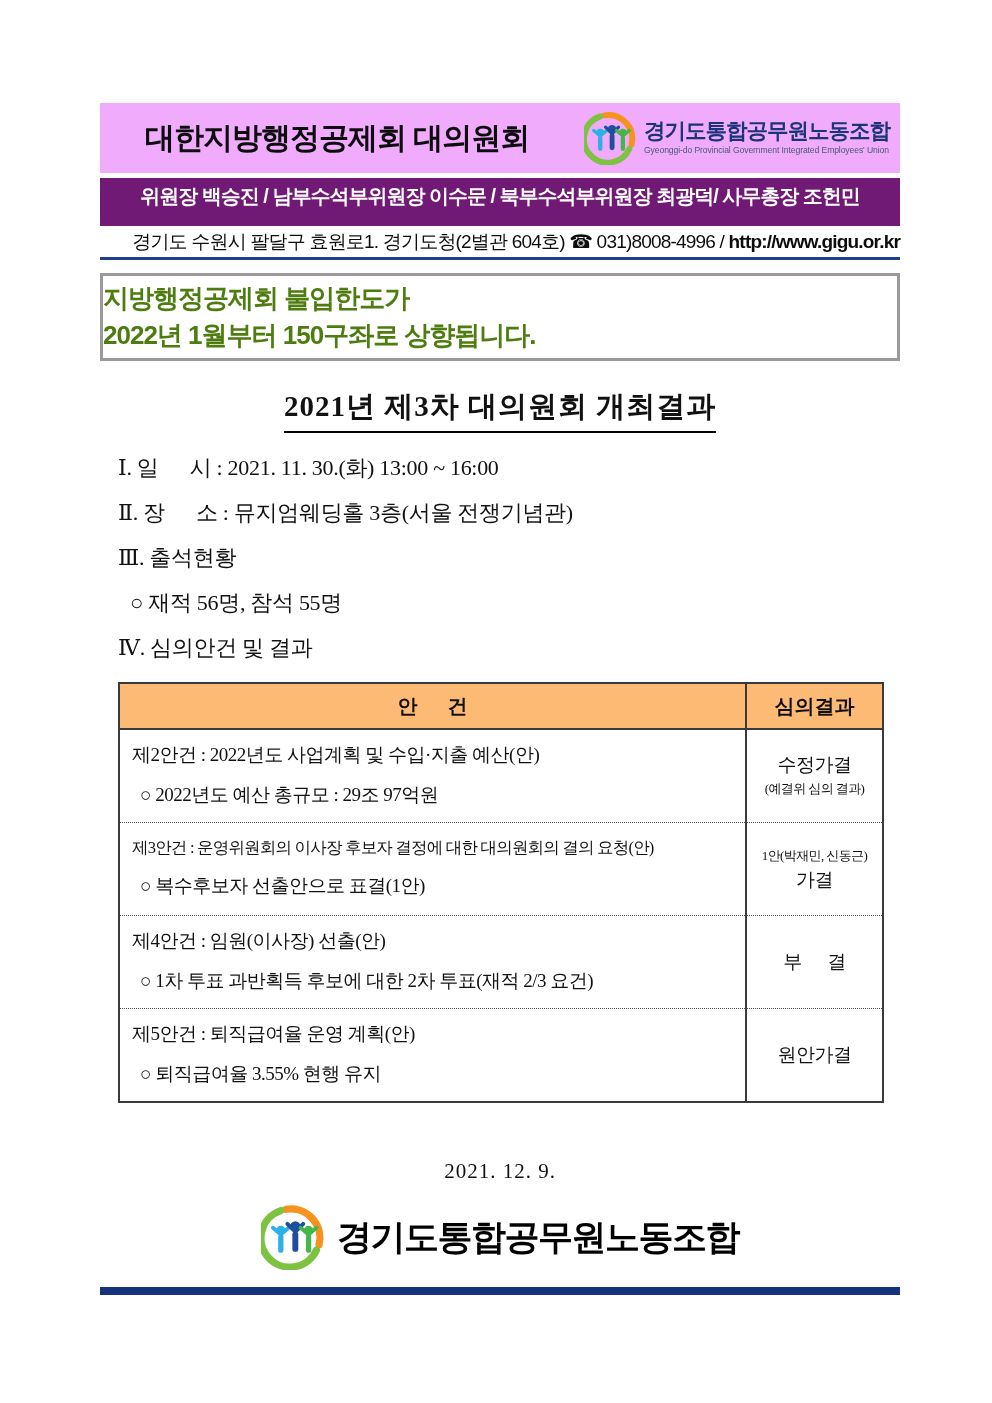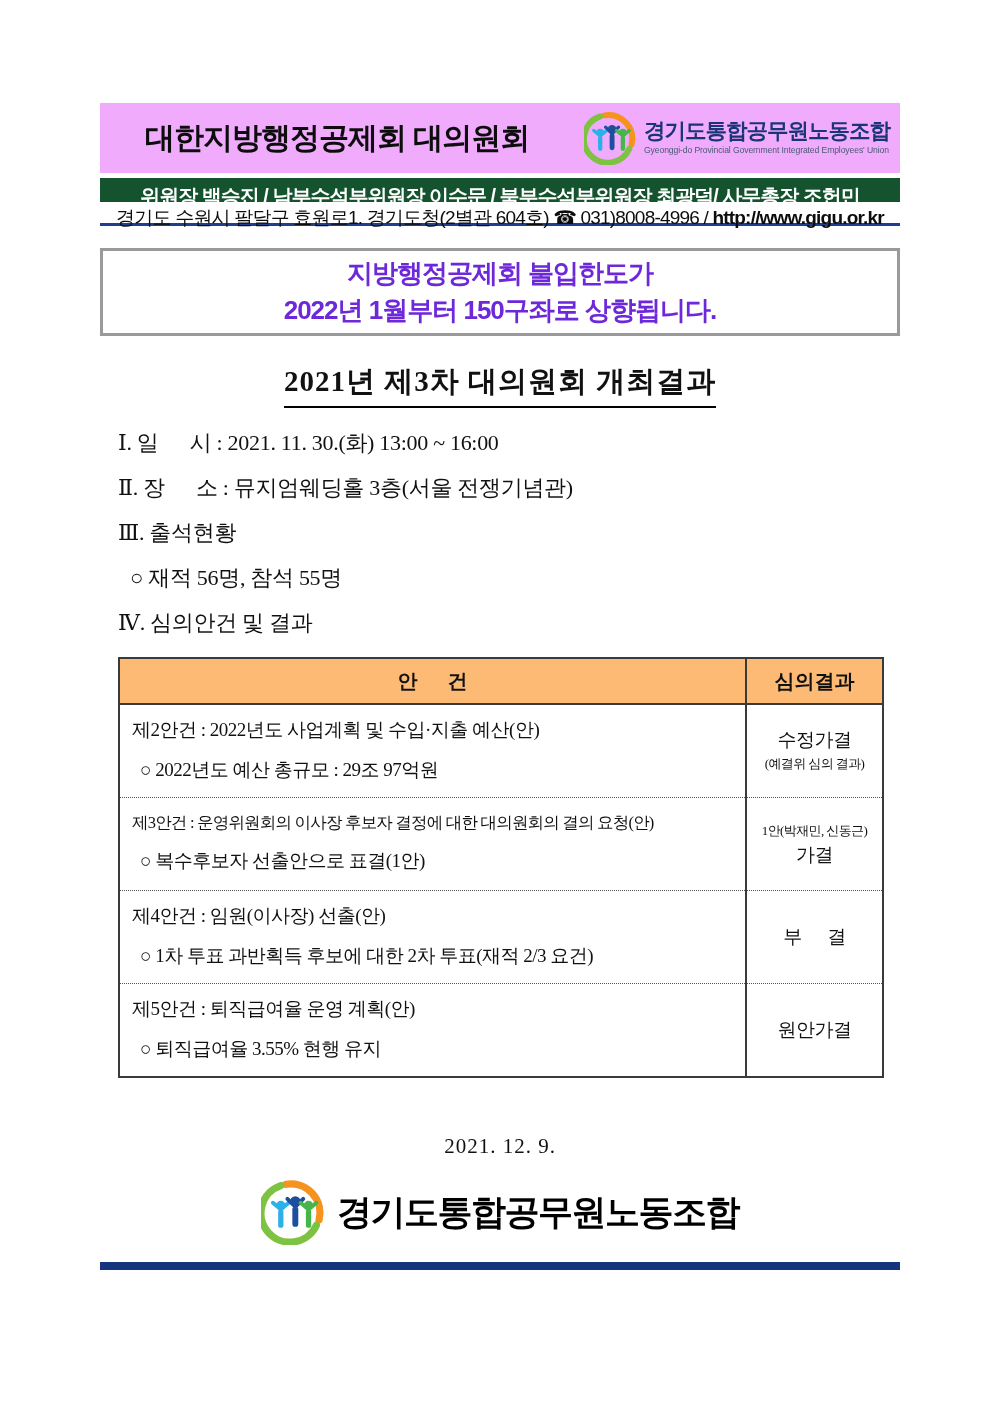--- a/index.html
+++ b/index.html
@@ -26,40 +26,40 @@
     font-family:"Liberation Sans","DejaVu Sans",sans-serif;font-weight:bold;
     font-size:21.5px;letter-spacing:-1px;color:#1a3577;
   }
   .logo-en{
     font-family:"Liberation Sans","DejaVu Sans",sans-serif;
     font-size:8.6px;color:#4a5a74;margin-top:2px;letter-spacing:-0.1px;
   }
 
   
   .officers-bar{
-    margin-top:5px;height:24px;line-height:36px;background:#14532d;
+    margin-top:5px;height:48px;line-height:36px;background:#701a75;
     color:#fff;text-align:center;font-family:"Liberation Sans","DejaVu Sans",sans-serif;
     font-weight:bold;font-size:20px;letter-spacing:-1px;white-space:pre;
   }
 
   
   .address-line{
-    height:21px;line-height:31px;text-align:center;
+    height:31px;line-height:31px;text-align:right;
     font-family:"Liberation Sans","DejaVu Sans",sans-serif;
     font-size:19px;font-weight:500;letter-spacing:-0.8px;color:#0d0d0d;white-space:pre;
   }
   .address-line .url{font-weight:bold;}
   .thin-rule{height:3px;background:#1c3f8f;}
 
   
   .notice-box{
-    margin-top:22px;border:3px solid #9a9a9a;height:82px;
-    display:flex;flex-direction:column;align-items:center;justify-content:center;
+    margin-top:13px;border:3px solid #9a9a9a;height:82px;
+    display:flex;flex-direction:column;align-items:flex-start;justify-content:center;
     font-family:"Liberation Sans","DejaVu Sans",sans-serif;font-weight:bold;
-    font-size:26px;letter-spacing:-1px;color:#6d28d9;line-height:37px;
+    font-size:26px;letter-spacing:-1px;color:#4d7c0f;line-height:37px;
   }
 
   
   .doc-title-wrap{margin-top:26px;text-align:center;}
   .doc-title{
     display:inline-block;font-weight:bold;font-size:29px;letter-spacing:1px;
     border-bottom:2px solid #000;padding-bottom:4px;
   }
 
   

